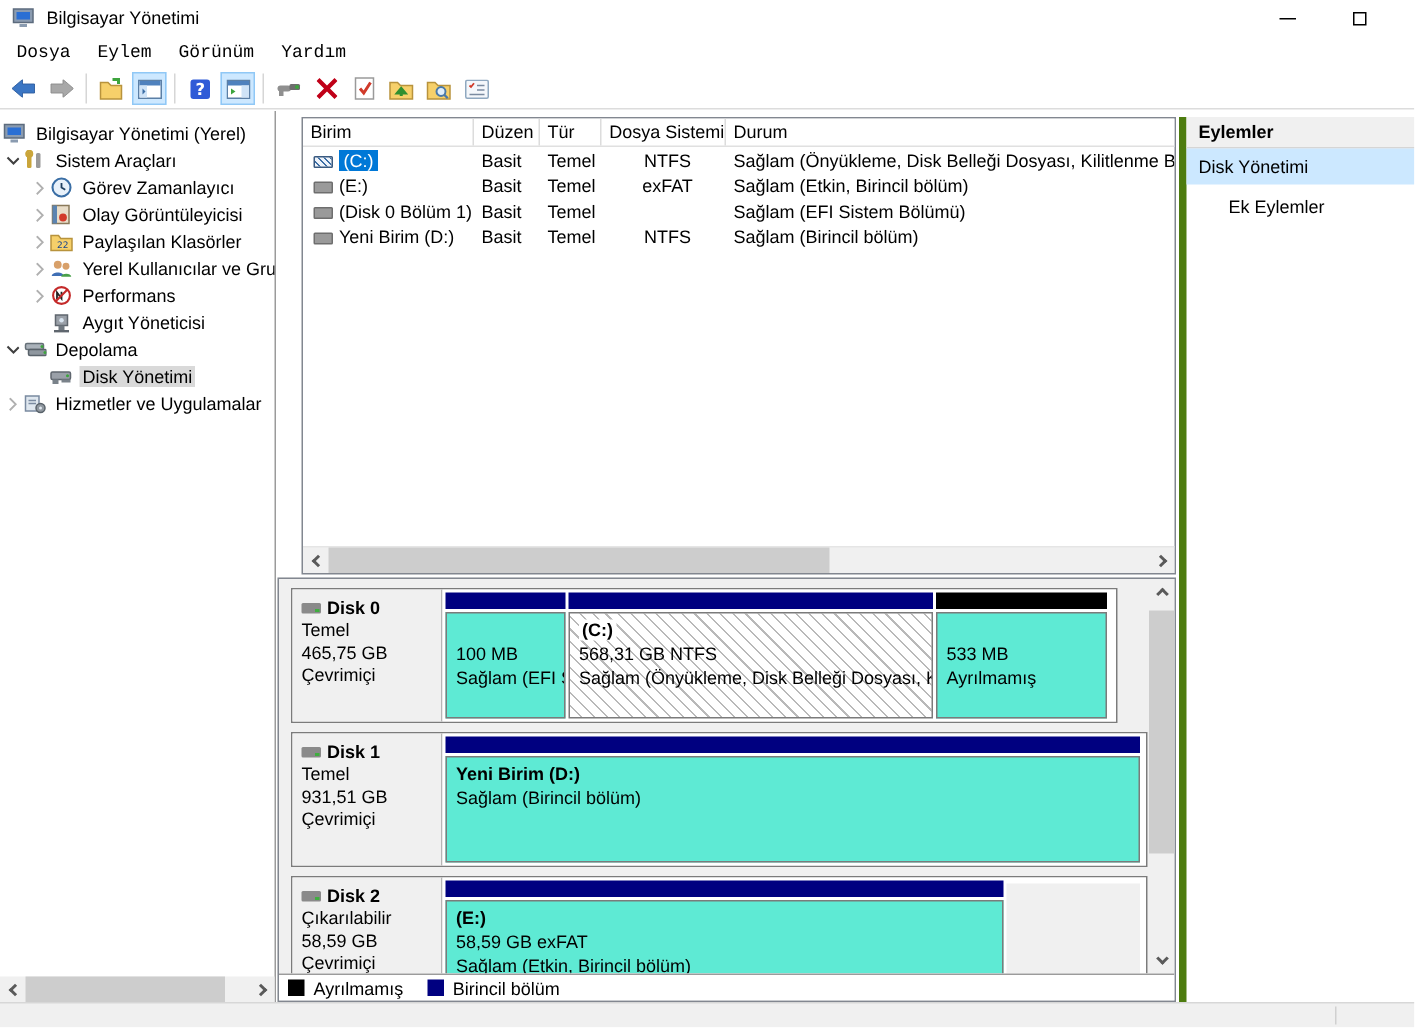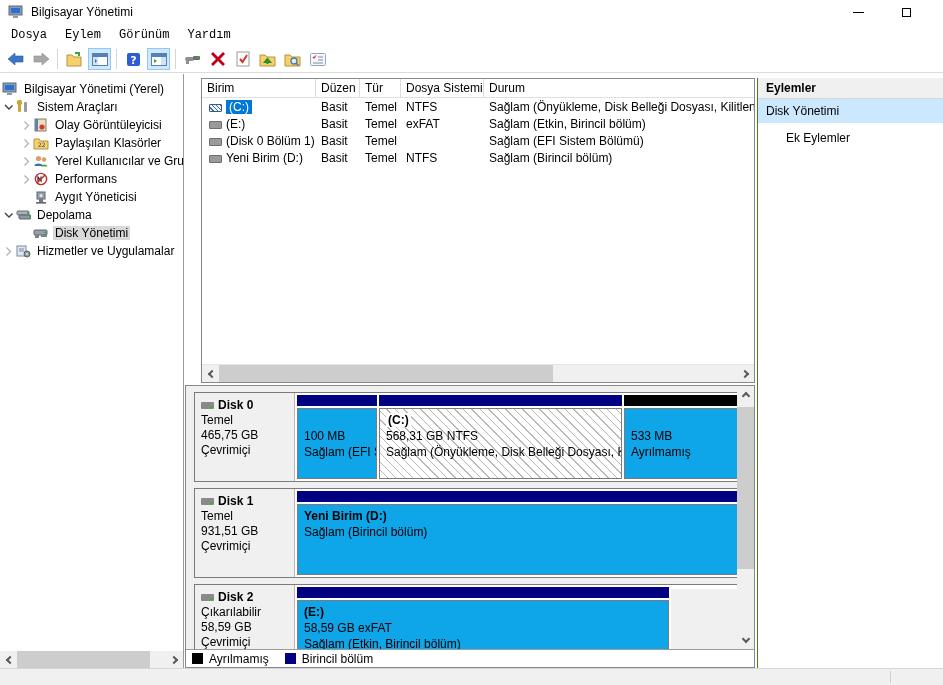--- a/index.html
+++ b/index.html
@@ -44,54 +44,54 @@
   .a-left { transform:rotate(45deg); margin-left:2px; } .a-right { transform:rotate(-135deg); margin-right:2px; }
   .a-up { transform:rotate(135deg); margin-top:3px; } .a-down { transform:rotate(-45deg); margin-bottom:3px; }
 
   
   .center { flex:1; display:flex; flex-direction:column; margin:0 2px 0 1px; min-width:0; }
   .volume-panel { height:305px; margin-top:4px; border:1px solid #828790; background:#fff; position:relative; overflow:hidden; flex:none;margin-left:16px; }
   .vol-header { display:flex; height:19px; border-bottom:1px solid #e0e0e0; background:#fff; }
   .vh-cell { padding:2px 0 0 5px; border-right:1px solid #dcdcdc; white-space:nowrap; overflow:hidden; flex:none; }
   .vrow { display:flex; height:17px; align-items:center; }
   .vcell { padding-left:5px; white-space:nowrap; overflow:hidden; flex:none; }
-  .w-name { width:114px; } .w-layout { width:44px; } .w-type { width:41px; } .w-fs { width:83px; } .w-status { flex:1 1 auto; min-width:0; }
+  .w-name { width:114px; } .w-layout { width:44px; } .w-type { width:41px; } .w-fs { width:83px;text-align:center; } .w-status { flex:1 1 auto; min-width:0; }
   .vol-icon { display:inline-block; width:13px; height:8px; background:#9a9a9a; border:1px solid #6e6e6e; border-radius:1px; vertical-align:-1px; margin:0 4px 0 2px; }
   .vol-icon.hatched { background:repeating-linear-gradient(45deg,#eef3fa 0 2px,#3c6ea5 2px 3px); border-color:#3a5a80; }
   .name-sel { background:#0078d7; color:#fff; padding:1px 3px; }
   .vol-hscroll { position:absolute; left:0; right:0; bottom:0; height:18px; background:#f0f0f0; display:flex; align-items:center; border-top:1px solid #e5e5e5; }
 
   
   .graph-panel { flex:1; margin-top:2px; border:1px solid #828790; background:#f0f0f0; position:relative; overflow:hidden; }
   .graph-area { position:absolute; left:0; top:0; right:17px; bottom:18px; overflow:hidden; }
   .disk-box { display:flex; margin:6px 0 0 8px; border:1px solid #7b7b7b; background:#fff; height:90px; }
   .disk-label { width:100px; flex:none; background:#f0f0f0; border-right:1px solid #b5b5b5; padding:5px 4px 0 6px; line-height:15px; }
   .disk-name { font-weight:bold; display:flex; align-items:center; gap:4px; }
   .hdd-glyph { width:13px; height:7px; background:#8a8a8a; border-radius:1px; position:relative; flex:none; }
   .hdd-glyph::after { content:""; position:absolute; right:1px; bottom:1px; width:3px; height:2px; background:#3fae3f; }
   .parts { flex:1; display:flex; padding:2px; gap:2px; background:#fff; }
   .part { flex:none; display:flex; flex-direction:column; }
   .pbar { height:11px; flex:none; }
   .pbar-primary { background:#000080; } .pbar-unalloc { background:#000; }
-  .pbody { flex:1; margin-top:2px; border:1px solid #7b7b7b; background:#0ea5e9; padding:3px 6px; overflow:hidden; line-height:16px; white-space:nowrap; }
+  .pbody { flex:1; margin-top:2px; border:1px solid #7b7b7b; background:#5eead4; padding:3px 6px; overflow:hidden; line-height:16px; white-space:nowrap; }
   .pbody.hatch { background:repeating-linear-gradient(45deg,#fff 0 5px,#b9b9b9 5px 6px); }
   .ptitle { font-weight:bold; }
   .ptitle .chip { background:#fff; padding:0 2px; }
   .part-filler { flex:1; background:#f0f0f0; margin:2px 2px 2px 0; }
 
   .graph-vscroll { position:absolute; top:0; right:0; bottom:18px; width:17px; background:#f0f0f0; display:flex; flex-direction:column; align-items:center; }
   .vthumb { width:17px; background:#cdcdcd; }
 
   .legend { position:absolute; left:0; right:0; bottom:0; height:18px; background:#fff; border-top:1px solid #9b9b9b; display:flex; align-items:center; padding-left:6px; gap:6px; }
   .swatch { width:11px; height:11px; display:inline-block; flex:none; }
   .sw-black { background:#000; } .sw-navy { background:#000080; }
   .legend .lbl { margin-right:10px; }
 
   
-  .actions-panel { width:186px; flex:none; background:#fff; border-left:1px solid #4d7c0f; margin-top:4px; }
+  .actions-panel { width:157px; flex:none; background:#fff; border-left:5px solid #4d7c0f; margin-top:4px; }
   .actions-header { height:21px; font-weight:bold; padding:3px 0 0 8px; background:#f0f0f0; border-bottom:1px solid #d5d5d5; }
   .action-row-sel { height:24px; background:#cce8ff; padding:5px 0 0 8px; }
   .action-row { height:20px; padding:4px 0 0 28px; margin-top:4px; }
 
   
   .statusbar { position:absolute; left:0; right:0; bottom:0; height:17px; background:#f0f0f0; border-top:1px solid #d7d7d7; }
   .statusbar .divider { position:absolute; left:890px; top:2px; bottom:2px; width:1px; background:#d0d0d0; }
 
   svg { display:block; }
 </style>
@@ -228,20 +228,32 @@
               </svg>
             </span>
           <svg class="ticon" viewBox="0 0 16 14">
               <rect x="3" y="1" width="3" height="11" rx="1" fill="#caa53a"></rect>
               <rect x="9" y="2" width="3" height="10" rx="1" fill="#9a9a9a"></rect>
               <circle cx="4.5" cy="2.5" r="2" fill="none" stroke="#caa53a" stroke-width="1.4"></circle>
             </svg>
           <span class="tlabel">Sistem Araçları</span>
         </div>
 
+        <div class="trow pad2">
+          <span class="chev">
+              <svg width="9" height="9" viewBox="0 0 9 9">
+                <path d="M2.5 0.5 L6.5 4.5 L2.5 8.5" fill="none" stroke="#b0b0b0" stroke-width="1.2"></path>
+              </svg>
+            </span>
+          <svg class="ticon" viewBox="0 0 16 14">
+              <circle cx="8" cy="7" r="6" fill="#e8f1fa" stroke="#3a6ea5" stroke-width="1.4"></circle>
+              <path d="M8 4 L8 7 L10.5 8.5" fill="none" stroke="#204060" stroke-width="1.2"></path>
+            </svg>
+          <span class="tlabel">Görev Zamanlayıcı</span>
+        </div>
 
         <div class="trow pad2">
           <span class="chev">
               <svg width="9" height="9" viewBox="0 0 9 9">
                 <path d="M2.5 0.5 L6.5 4.5 L2.5 8.5" fill="none" stroke="#b0b0b0" stroke-width="1.2"></path>
               </svg>
             </span>
           <svg class="ticon" viewBox="0 0 16 14">
               <rect x="2" y="1" width="11" height="12" fill="#e9ddc8" stroke="#8a7a5a"></rect>
               <rect x="2" y="1" width="3" height="12" fill="#5b84b1"></rect>

